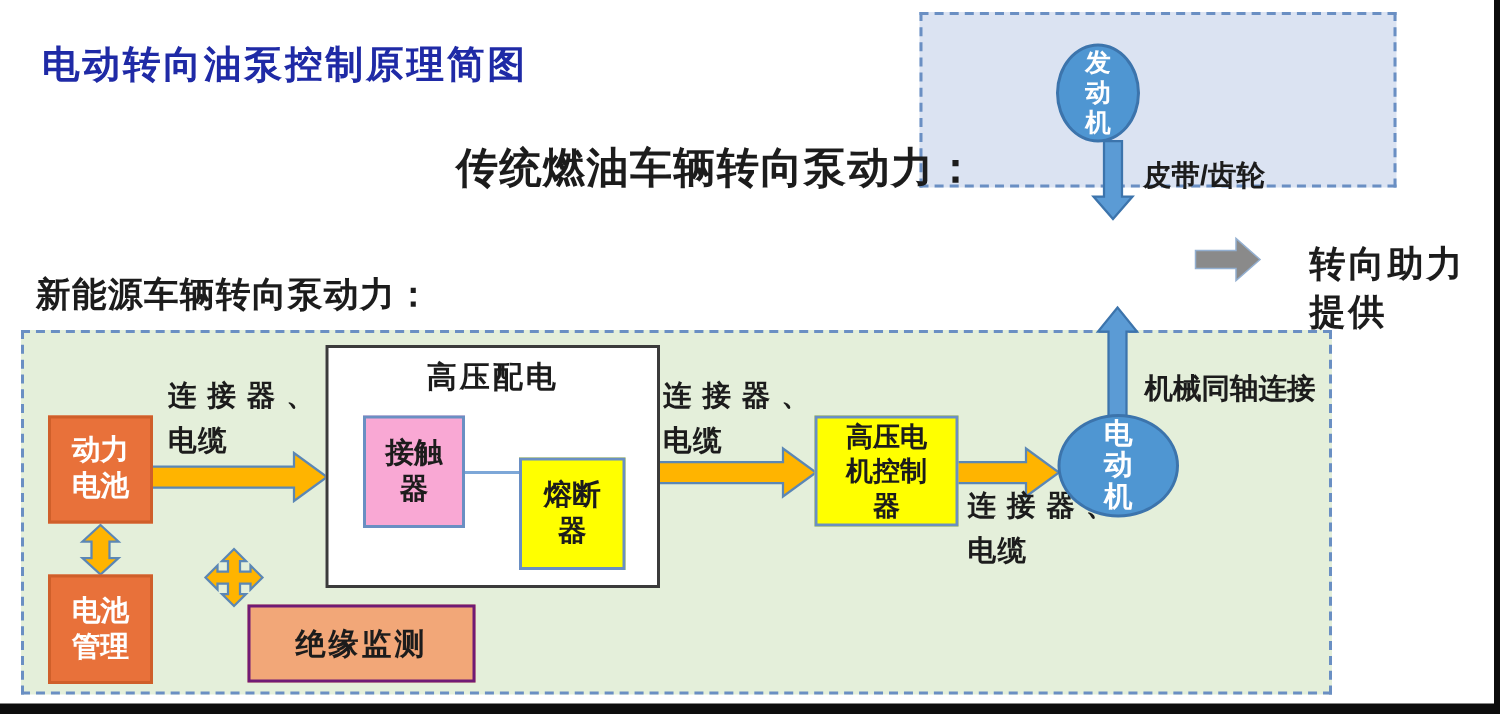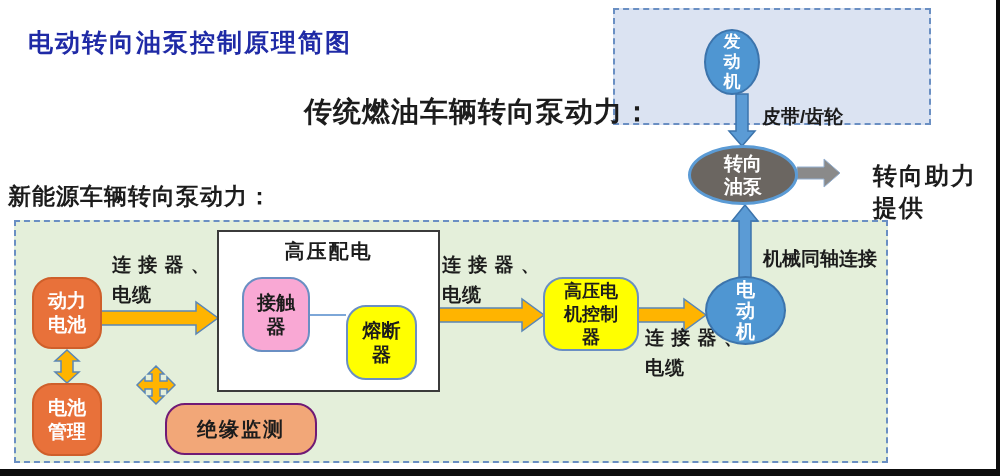--- a/index.html
+++ b/index.html
@@ -4,41 +4,41 @@
 <style>
   * { margin:0; padding:0; box-sizing:border-box; }
   body { background:#ffffff; font-family:"Liberation Sans", sans-serif; }
   #stage { position:relative; width:1000px; height:476px; background:#ffffff; overflow:hidden;padding-left:40px; }
   .abs { position:absolute; }
   .cn { font-weight:700; color:#1c1c1c; }
   .pre { white-space:pre-line; }
 
   .page-title { left:28px; top:26px; font-size:25px; letter-spacing:2px; color:#1f2aa6; }
   .heading-traditional { left:304px; top:93px; font-size:28px; letter-spacing:1px; }
-  .heading-newenergy { left:8px; top:181px; font-size:23px; letter-spacing:1px;font-family:Liberation Serif, serif; }
+  .heading-newenergy { left:24px; top:181px; font-size:23px; letter-spacing:1px;font-family:Liberation Serif, serif; }
 
   .engine-panel { left:613px; top:8px; width:318px; height:117px;
                   background:#dbe3f2; border:2px dashed #6a8fc3; }
   .green-panel { left:14px; top:220px; width:874px; height:243px;
                  background:#e4efda; border:2px dashed #6a8fc3; }
 
   .ellipse { border-radius:50%; display:flex; align-items:center; justify-content:center;
              text-align:center; color:#ffffff; }
   .engine-ellipse { left:704px; top:29px; width:56px; height:66px; background:#4f96d2;
                     border:2px solid #3c74ac; font-size:17px; line-height:20px; }
   .pump-ellipse { left:688px; top:145px; width:110px; height:60px; background:#6b6661;
                   border:3px solid #5b9bd5; font-size:19px; line-height:23px; }
   .motor-ellipse { left:705px; top:276px; width:81px; height:69px; background:#4f96d2;
                    border:2px solid #3c74ac; font-size:19px; line-height:21px; }
 
   .belt-label { left:762px; top:104px; font-size:19px; }
   .assist-label { left:845px; top:160px; font-size:24px; letter-spacing:2px;margin-left:28px; }
   .mech-label { left:763px; top:246px; font-size:19px; }
 
-  .box { display:flex; align-items:center; justify-content:center; text-align:center;border-radius:20px; }
+  .box { display:flex; align-items:center; justify-content:center; text-align:center; }
   .battery-box { left:32px; top:277px; width:70px; height:72px; background:#e8713a;
                  border:2px solid #cf5f2a; color:#ffffff; font-size:19px; line-height:24px; }
   .bms-box { left:32px; top:383px; width:70px; height:73px; background:#e8713a;
              border:2px solid #cf5f2a; color:#ffffff; font-size:19px; line-height:24px; }
   .hv-box { left:217px; top:230px; width:223px; height:162px; background:#ffffff;
             border:2px solid #3b3b3b; }
   .hv-title { left:217px; top:238px; width:223px; text-align:center; font-size:20px; letter-spacing:2px; }
   .contactor-box { left:242px; top:277px; width:68px; height:75px; background:#f9a8d4;
                    border:2px solid #6a8fc3; font-size:19px; line-height:24px; }
   .fuse-box { left:346px; top:277px; width:71px; height:75px; background:#ffff00;
@@ -103,22 +103,20 @@
   </svg>
 
   <svg class="abs arrow" style="left:137px; top:366px;" width="38" height="38">
     <polygon class="orange-stroke" points="19,0 27,8 23,8 23,15 30,15 30,11 38,19 30,27 30,23 23,23 23,30 27,30 19,38 11,30 15,30 15,23 8,23 8,27 0,19 8,11 8,15 15,15 15,8 11,8" fill="#ffb400"></polygon>
   </svg>
 
   <div class="abs ellipse engine-ellipse cn pre">发
 动
 机</div>
   <div class="abs cn belt-label">皮带/齿轮</div>
-  <div class="abs ellipse pump-ellipse cn pre">转向
-油泵</div>
   <div class="abs cn assist-label">转向助力提供</div>
   <div class="abs cn mech-label">机械同轴连接</div>
 
   <div class="abs box battery-box cn pre">动力
 电池</div>
   <div class="abs box bms-box cn pre">电池
 管理</div>
 
   <div class="abs cn conn-label conn-1">
     <div>连 接 器 、</div>

